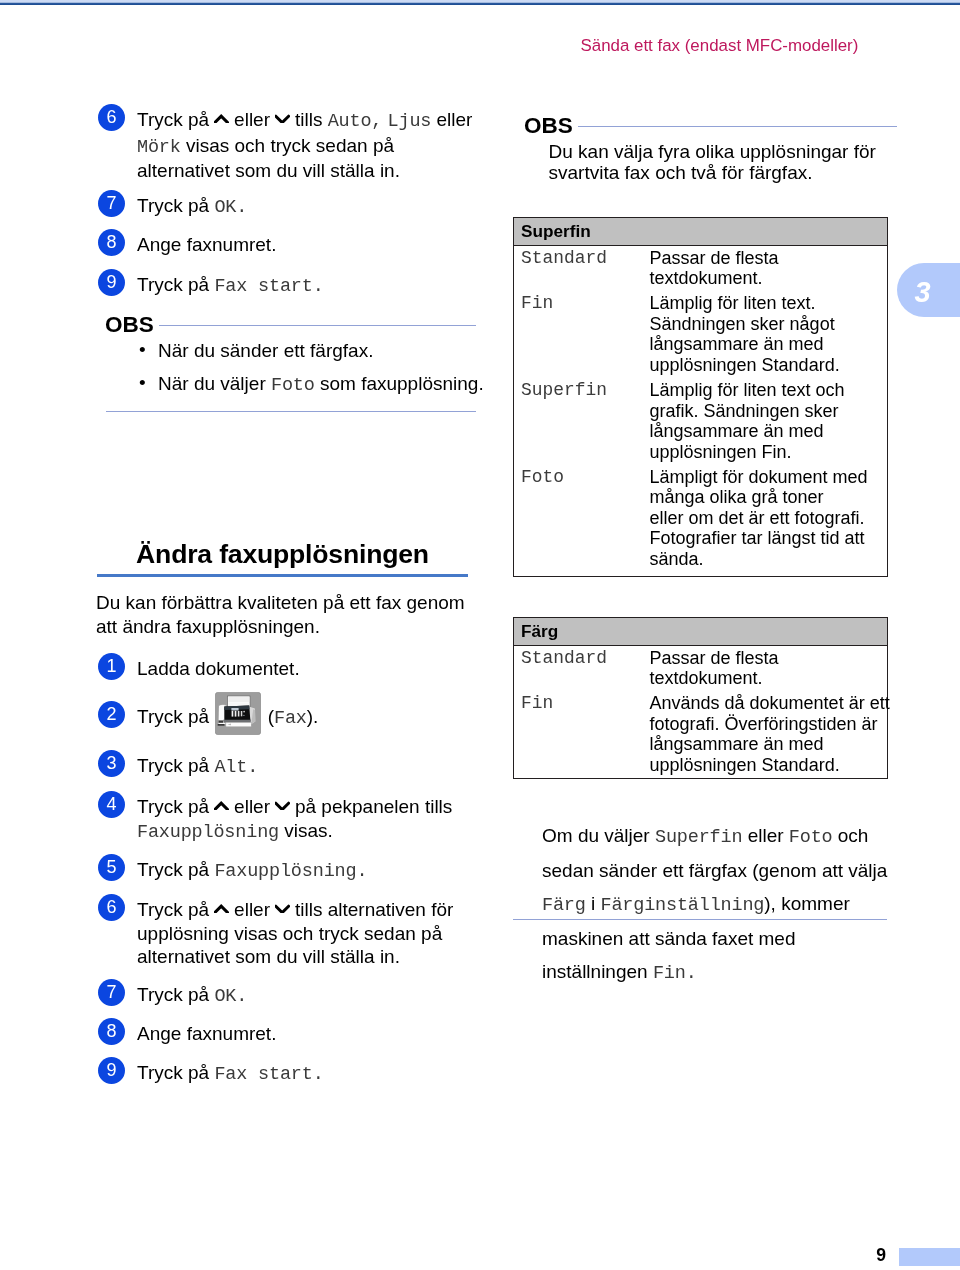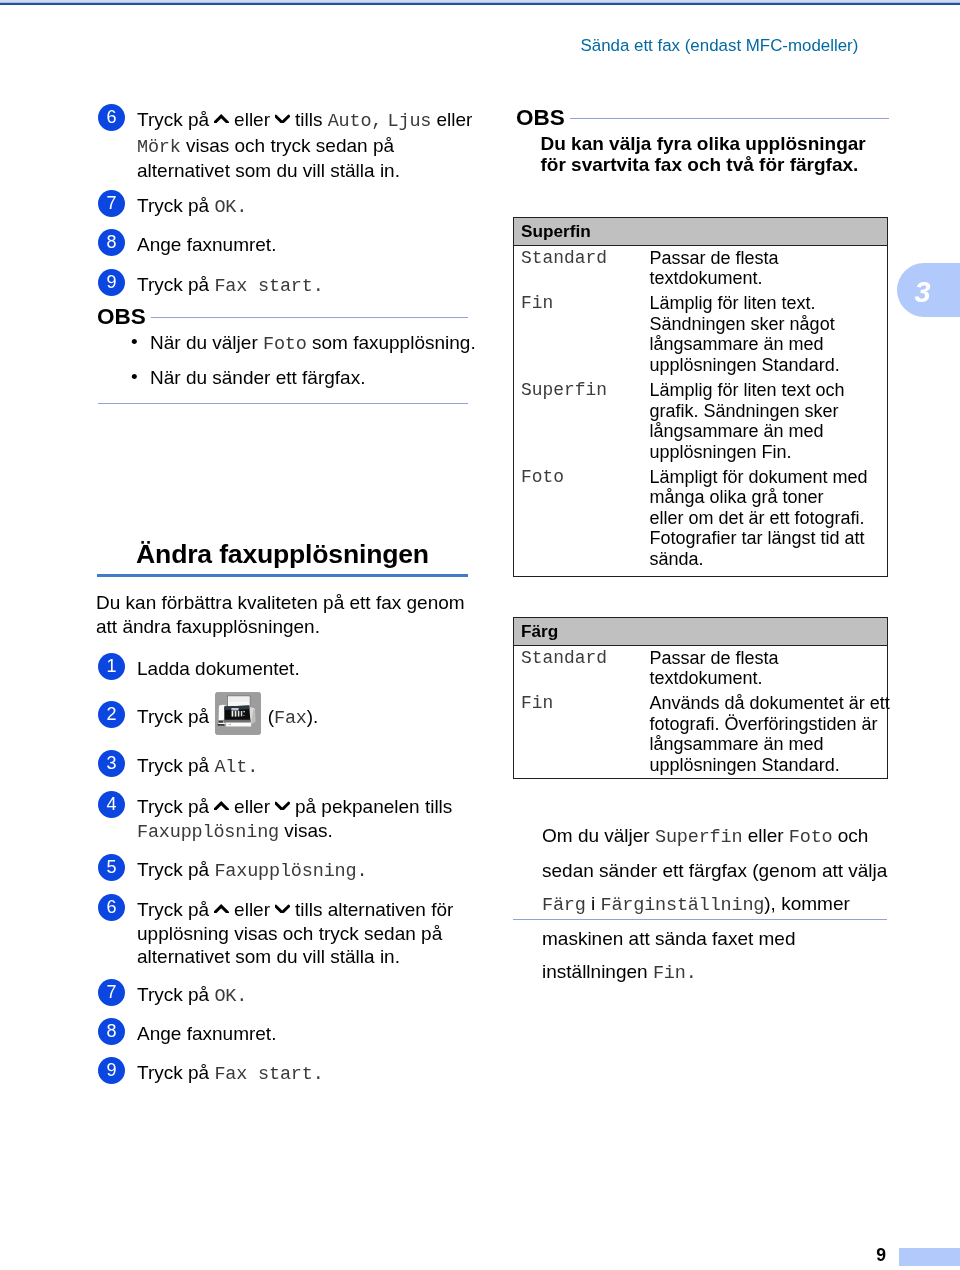--- a/index.html
+++ b/index.html
@@ -4,47 +4,47 @@
 <title>Sända ett fax (endast MFC-modeller)</title>
 <style>
   html,body{margin:0;padding:0;}
   body{width:960px;height:1270px;background:#ffffff;
        font-family:"Liberation Sans",sans-serif;color:#000;position:relative;overflow:hidden;}
   .page{position:absolute;left:0;top:0;width:960px;height:1270px;}
 
   
   .topline{position:absolute;left:0;top:0px;width:960px;height:5px;
            background:linear-gradient(to bottom,#ccdaf5 0px,#ccdaf5 2px,#dfe9fa 2px,#dfe9fa 2.4px,#2e5ea6 2.7px,#1f4e93 4.6px,#e8f8fb 4.8px,#ffffff 5px);}
-  .runhead{position:absolute;left:580.5px;top:37px;font-size:16.9px;line-height:18px;color:#0369a1;white-space:nowrap;}
+  .runhead{position:absolute;left:580.5px;top:37px;font-size:16.9px;line-height:18px;color:#be185d;white-space:nowrap;}
   .chaptab{position:absolute;left:897px;top:263px;width:63px;height:54px;
            background:#b2c9fb;border-radius:27px 0 0 27px;}
   .chapnum{position:absolute;left:914.5px;top:278px;font-size:29px;font-weight:bold;
            color:#ffffff;font-style:italic;line-height:29px;}
   .pagenum{position:absolute;left:845px;top:1246px;width:41px;text-align:right;
            font-size:17.6px;font-weight:bold;color:#000;line-height:18px;}
   .footbar{position:absolute;left:899px;top:1248px;width:61px;height:17.5px;background:#b2c9fb;}
 
   
   .col-l{position:absolute;left:98px;top:0px;width:372px;}
   .col-r{position:absolute;left:513px;top:0px;width:376px;}
 
   
   .step{position:absolute;left:0;padding-left:39px;font-size:19px;line-height:23.7px;width:400px;white-space:nowrap;}
   .step .num{position:absolute;left:0px;top:-4.5px;width:27px;height:27px;border-radius:50%;
              background:#0b46e0;color:#fff;font-size:18px;font-weight:normal;line-height:27px;
              text-align:center;}
   code,.mono{font-family:"Liberation Mono",monospace;font-size:18.5px;letter-spacing:-0.18px;color:#3a3a3a;}
 
   
-  .note{position:relative;margin:0;}
+  .note{position:relative;margin:8px;}
   .note .nhead{position:relative;height:22px;}
   .note .nhead b{position:absolute;left:-1px;top:0;font-size:22.5px;font-weight:bold;letter-spacing:0px;line-height:22px;}
   .note .nhead i{position:absolute;left:53px;top:11px;right:0px;height:1.4px;background:#92a2d6;}
   .note .nbody{margin:5px 0 0 22px;font-size:19px;line-height:23.5px;}
-  .note-r .nbody{margin:4px 0 0 23.5px;line-height:21.3px;font-weight:bold;}
+  .note-r .nbody{margin:4px 0 0 23.5px;line-height:21.3px;}
   .note .nfoot{margin-top:13px;height:1.4px;background:#92a2d6;}
   .note ul{list-style:none;margin:3px 0 0 0;padding:0;}
   .note li{position:relative;padding-left:52px;margin-bottom:9.6px;font-size:19px;line-height:23.5px;white-space:nowrap;}
   .note li:last-child{margin-bottom:0;}
   .note li::before{content:"\2022";position:absolute;left:33px;top:-1px;font-size:19px;}
 
   
   h2.sect{margin:0;font-size:26.6px;font-weight:bold;letter-spacing:-0.2px;line-height:30px;
           border-bottom:3px solid #4679c8;padding-bottom:5px;}
   p.body{margin:0;font-size:19px;line-height:23.5px;}
@@ -118,22 +118,22 @@
       <span class="num">9</span>
       <span class="txt">Tryck på <code>Fax start.</code></span>
     </div>
 
     <div class="note note-l">
       <div class="nhead">
         <b>OBS</b>
         <i></i>
       </div>
       <ul>
+        <li>När du sänder ett färgfax.</li>
         <li>När du väljer <code>Foto</code> som faxupplösning.</li>
-        <li>När du sänder ett färgfax.</li>
       </ul>
       <div class="nfoot"></div>
     </div>
 
     <h2 class="sect sect-l">Ändra faxupplösningen</h2>
     <p class="body intro-l">Du kan förbättra kvaliteten på ett fax genom<br>att ändra faxupplösningen.</p>
 
     <div class="step s-b1">
       <span class="num">1</span>
       <span class="txt">Ladda dokumentet.</span>

